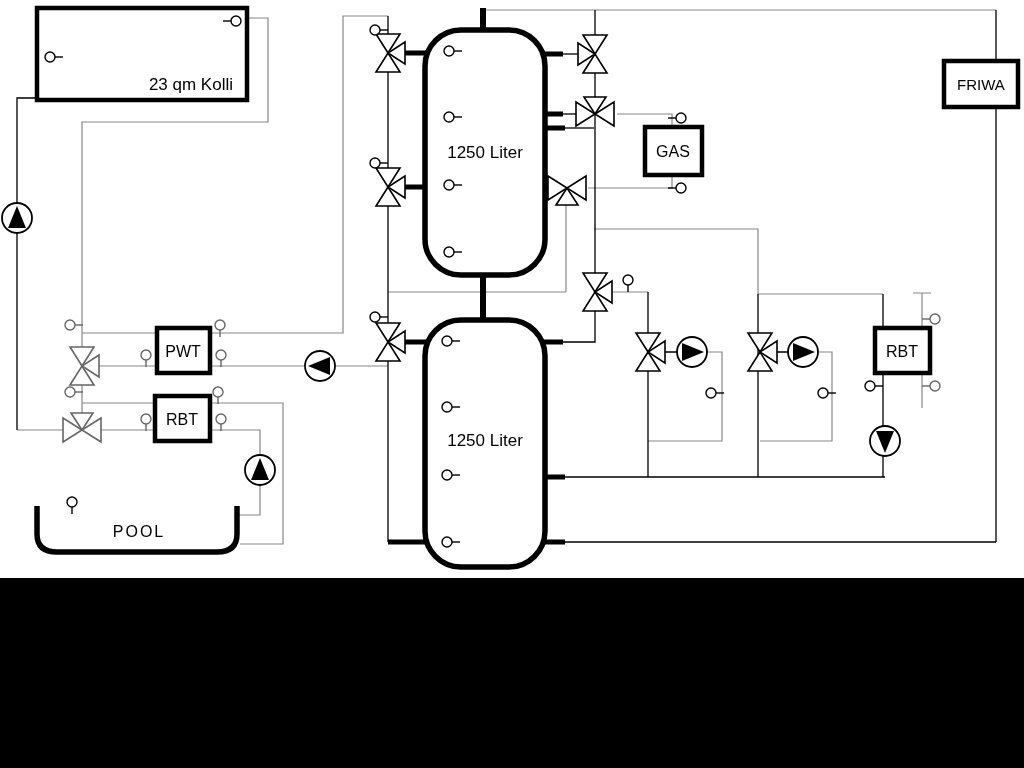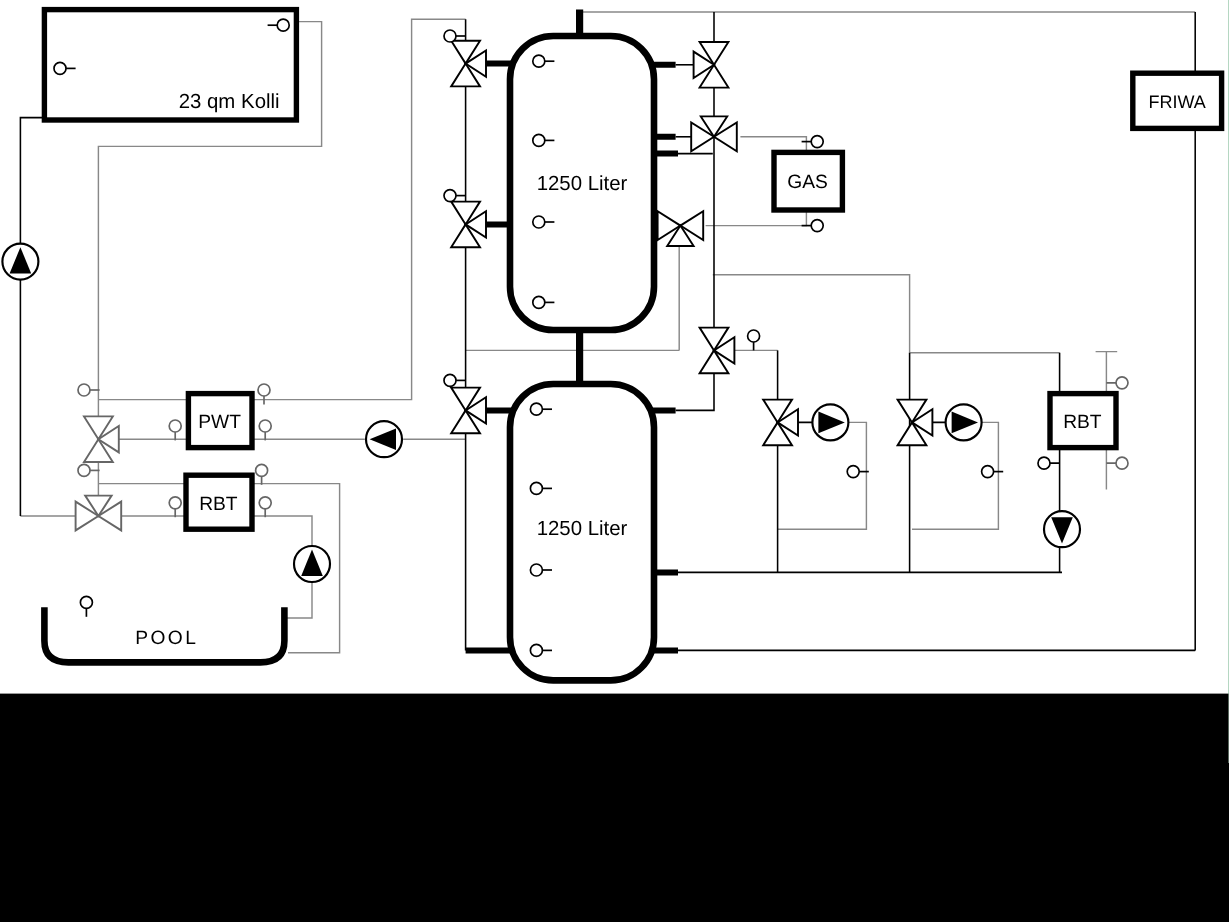--- a/index.html
+++ b/index.html
@@ -1,16 +1,16 @@
 <!DOCTYPE html>
 <html><head>
 <meta charset="utf-8">
 <style>
   html,body{margin:0;padding:0;background:#fff;}
-  .stage{position:relative;width:1024px;height:768px;overflow:hidden;background:#15803d;}
+  .stage{position:relative;width:1024px;height:768px;overflow:hidden;background:#5eead4;}
   svg{display:block;}
   text{font-family:"Liberation Sans","DejaVu Sans",sans-serif;fill:#000;}
   .lbl-big{font-size:17px;}
   .lbl-box{font-size:16px;}
   .lbl-friwa{font-size:15px;}
   .gray-line{stroke:#888;stroke-width:1.2;fill:none;}
   .black-line{stroke:#000;stroke-width:1.3;fill:none;}
   .stub{stroke:#000;stroke-width:5;fill:none;}
   .riser{stroke:#000;stroke-width:6;fill:none;}
   .boxthick{fill:#fff;stroke:#000;stroke-width:4.5;}

